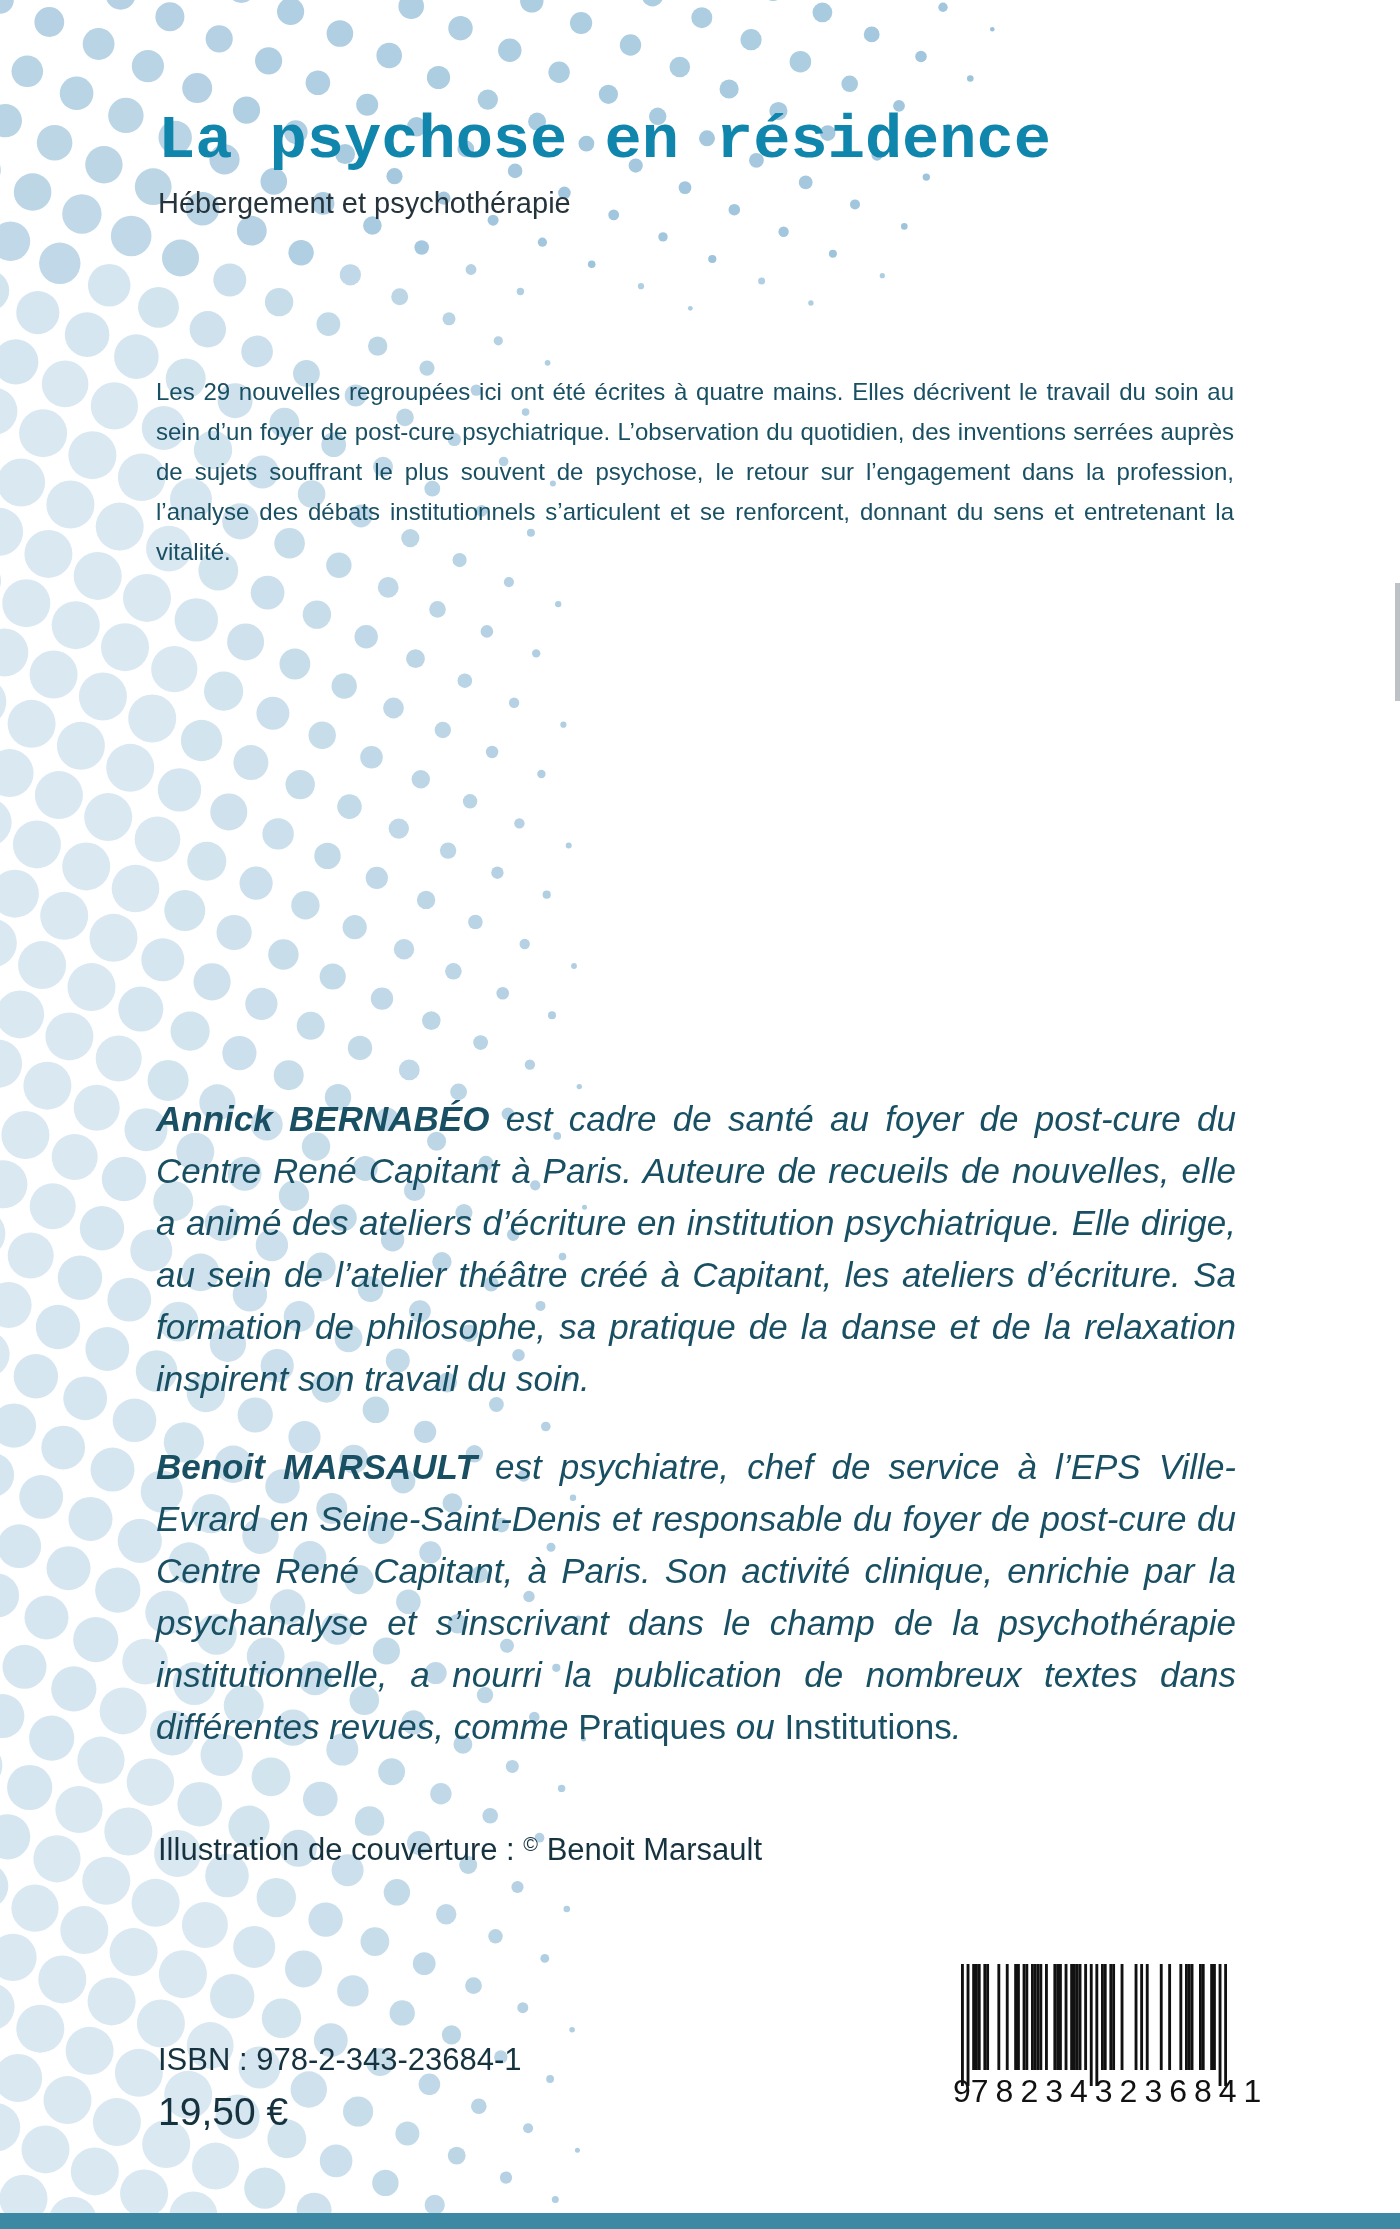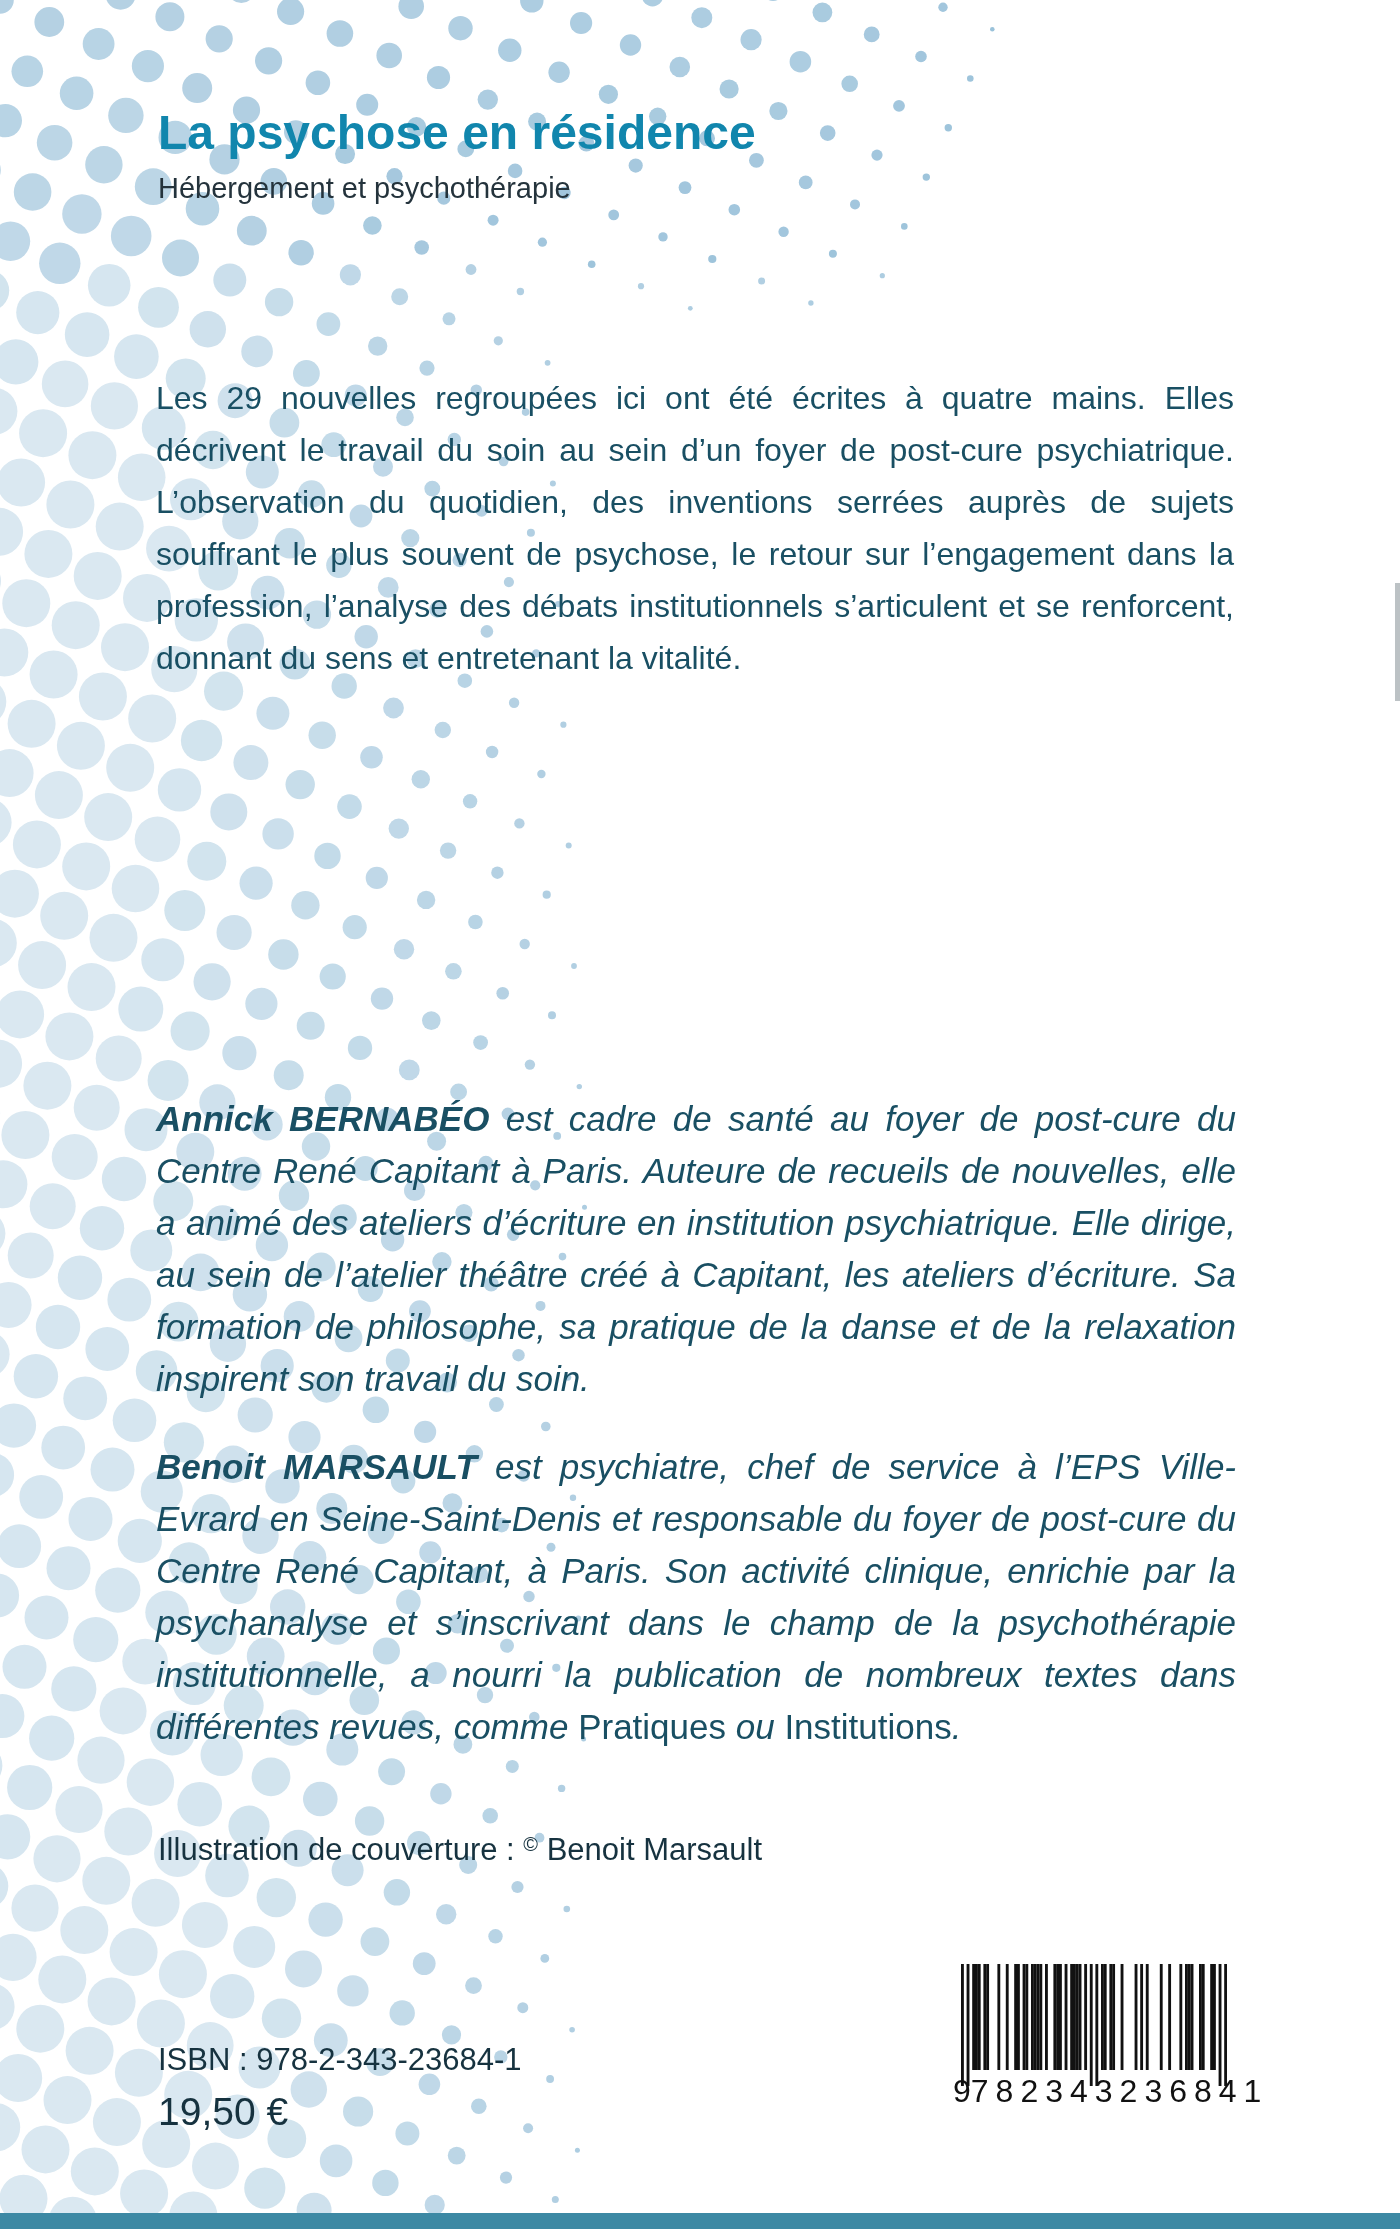--- a/index.html
+++ b/index.html
@@ -12,30 +12,31 @@
     overflow:hidden;
     font-family:"Liberation Sans", sans-serif;
   }
   #dots-svg{position:absolute;left:0;top:0;width:1400px;height:2229px;}
   .edge-mark{
     position:absolute;right:0;top:583px;width:5px;height:118px;
     background:#bcc2c5;
   }
   .header{position:absolute;left:158px;top:106px;}
   .book-title{
-    margin:0;font-size:48px;font-weight:700;line-height:1.12;
+    margin:0;font-size:62px;font-weight:700;line-height:1.12;
     color:var(--title,#1186ad);
+    font-family:Liberation Mono, monospace;
   }
   .book-subtitle{
     margin:12px 0 0;font-size:29px;font-weight:400;line-height:1.15;
     color:var(--subtitle,#24333c);
   }
   .synopsis{
     position:absolute;left:156px;top:372px;width:1078px;
-    font-size:32px;line-height:52px;text-align:justify;
+    font-size:24px;line-height:40px;text-align:justify;
     color:var(--body,#194f63);
   }
   .synopsis p{margin:0;}
   .synopsis p + p{text-indent:54px;}
   .bios{
     position:absolute;left:156px;top:1093px;width:1080px;
     font-size:35px;line-height:52px;text-align:justify;font-style:italic;
     color:var(--body,#194f63);
   }
   .bios p{margin:0;}

